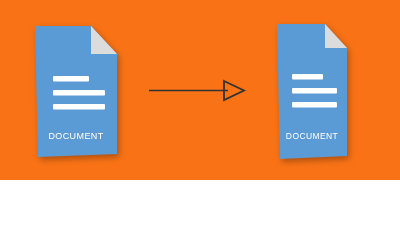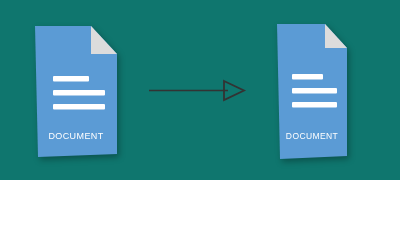--- a/index.html
+++ b/index.html
@@ -10,21 +10,21 @@
   body {
     width: 400px;
     height: 180px;
     font-family: "Liberation Sans", sans-serif;
     overflow: hidden;
   }
   .canvas {
     position: relative;
     width: 400px;
     height: 180px;
-    background: #0f766e;
+    background: #f97316;
   }
 
   
   .doc {
     position: absolute;
     filter: drop-shadow(2px 3px 3px rgba(0,0,0,0.30));
   }
   .doc-svg {
     display: block;
     overflow: visible;

